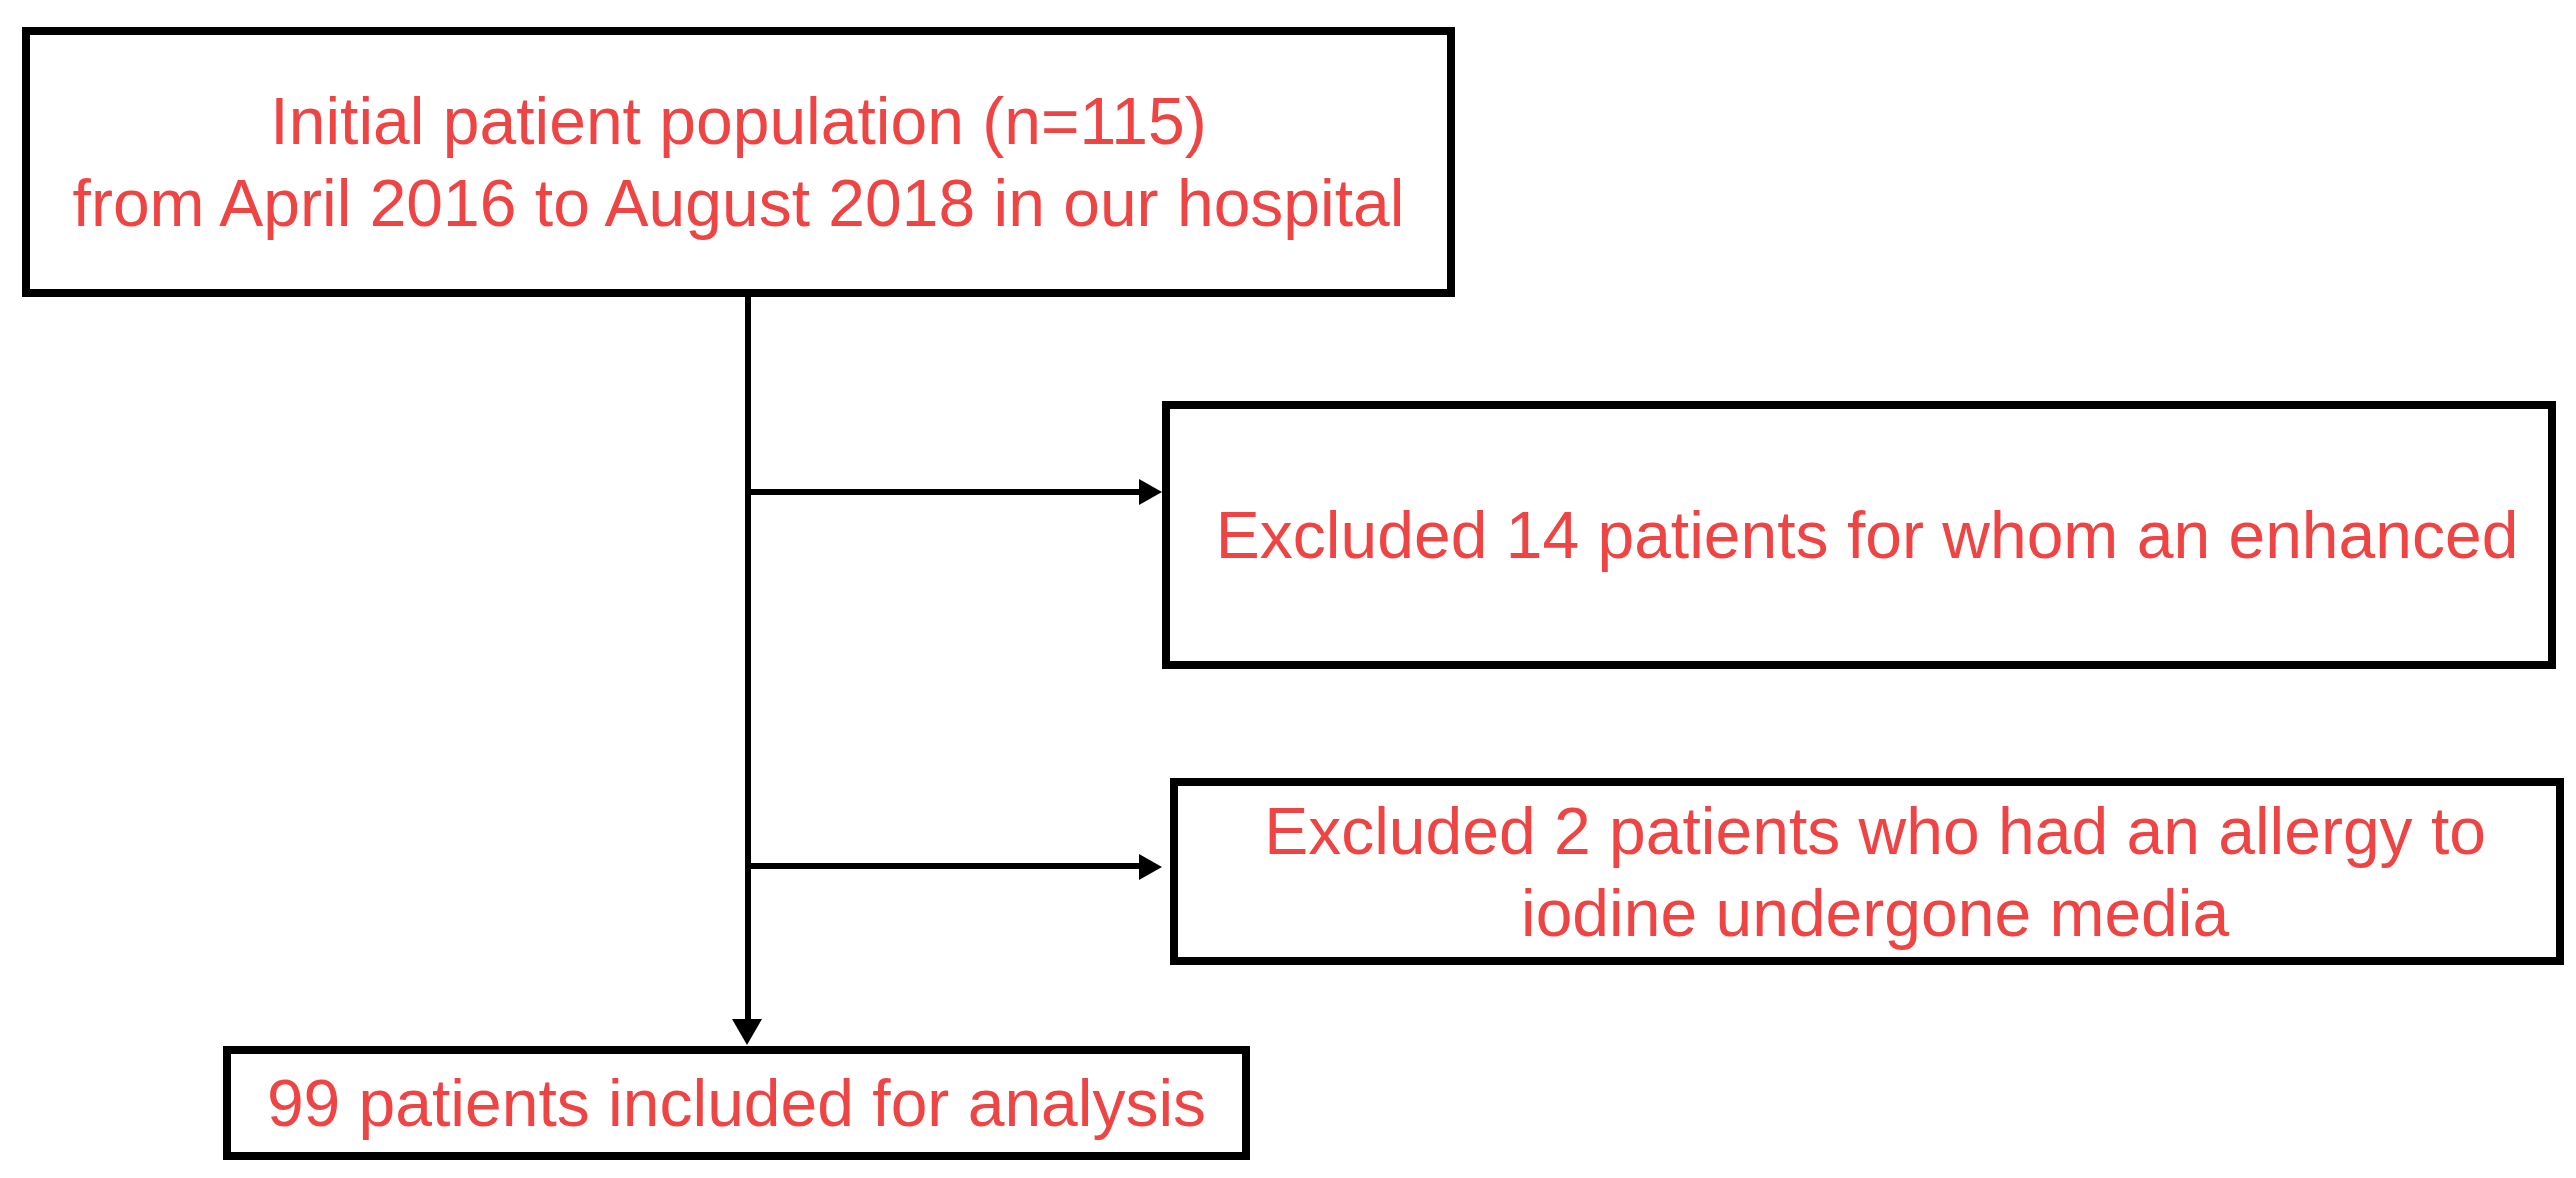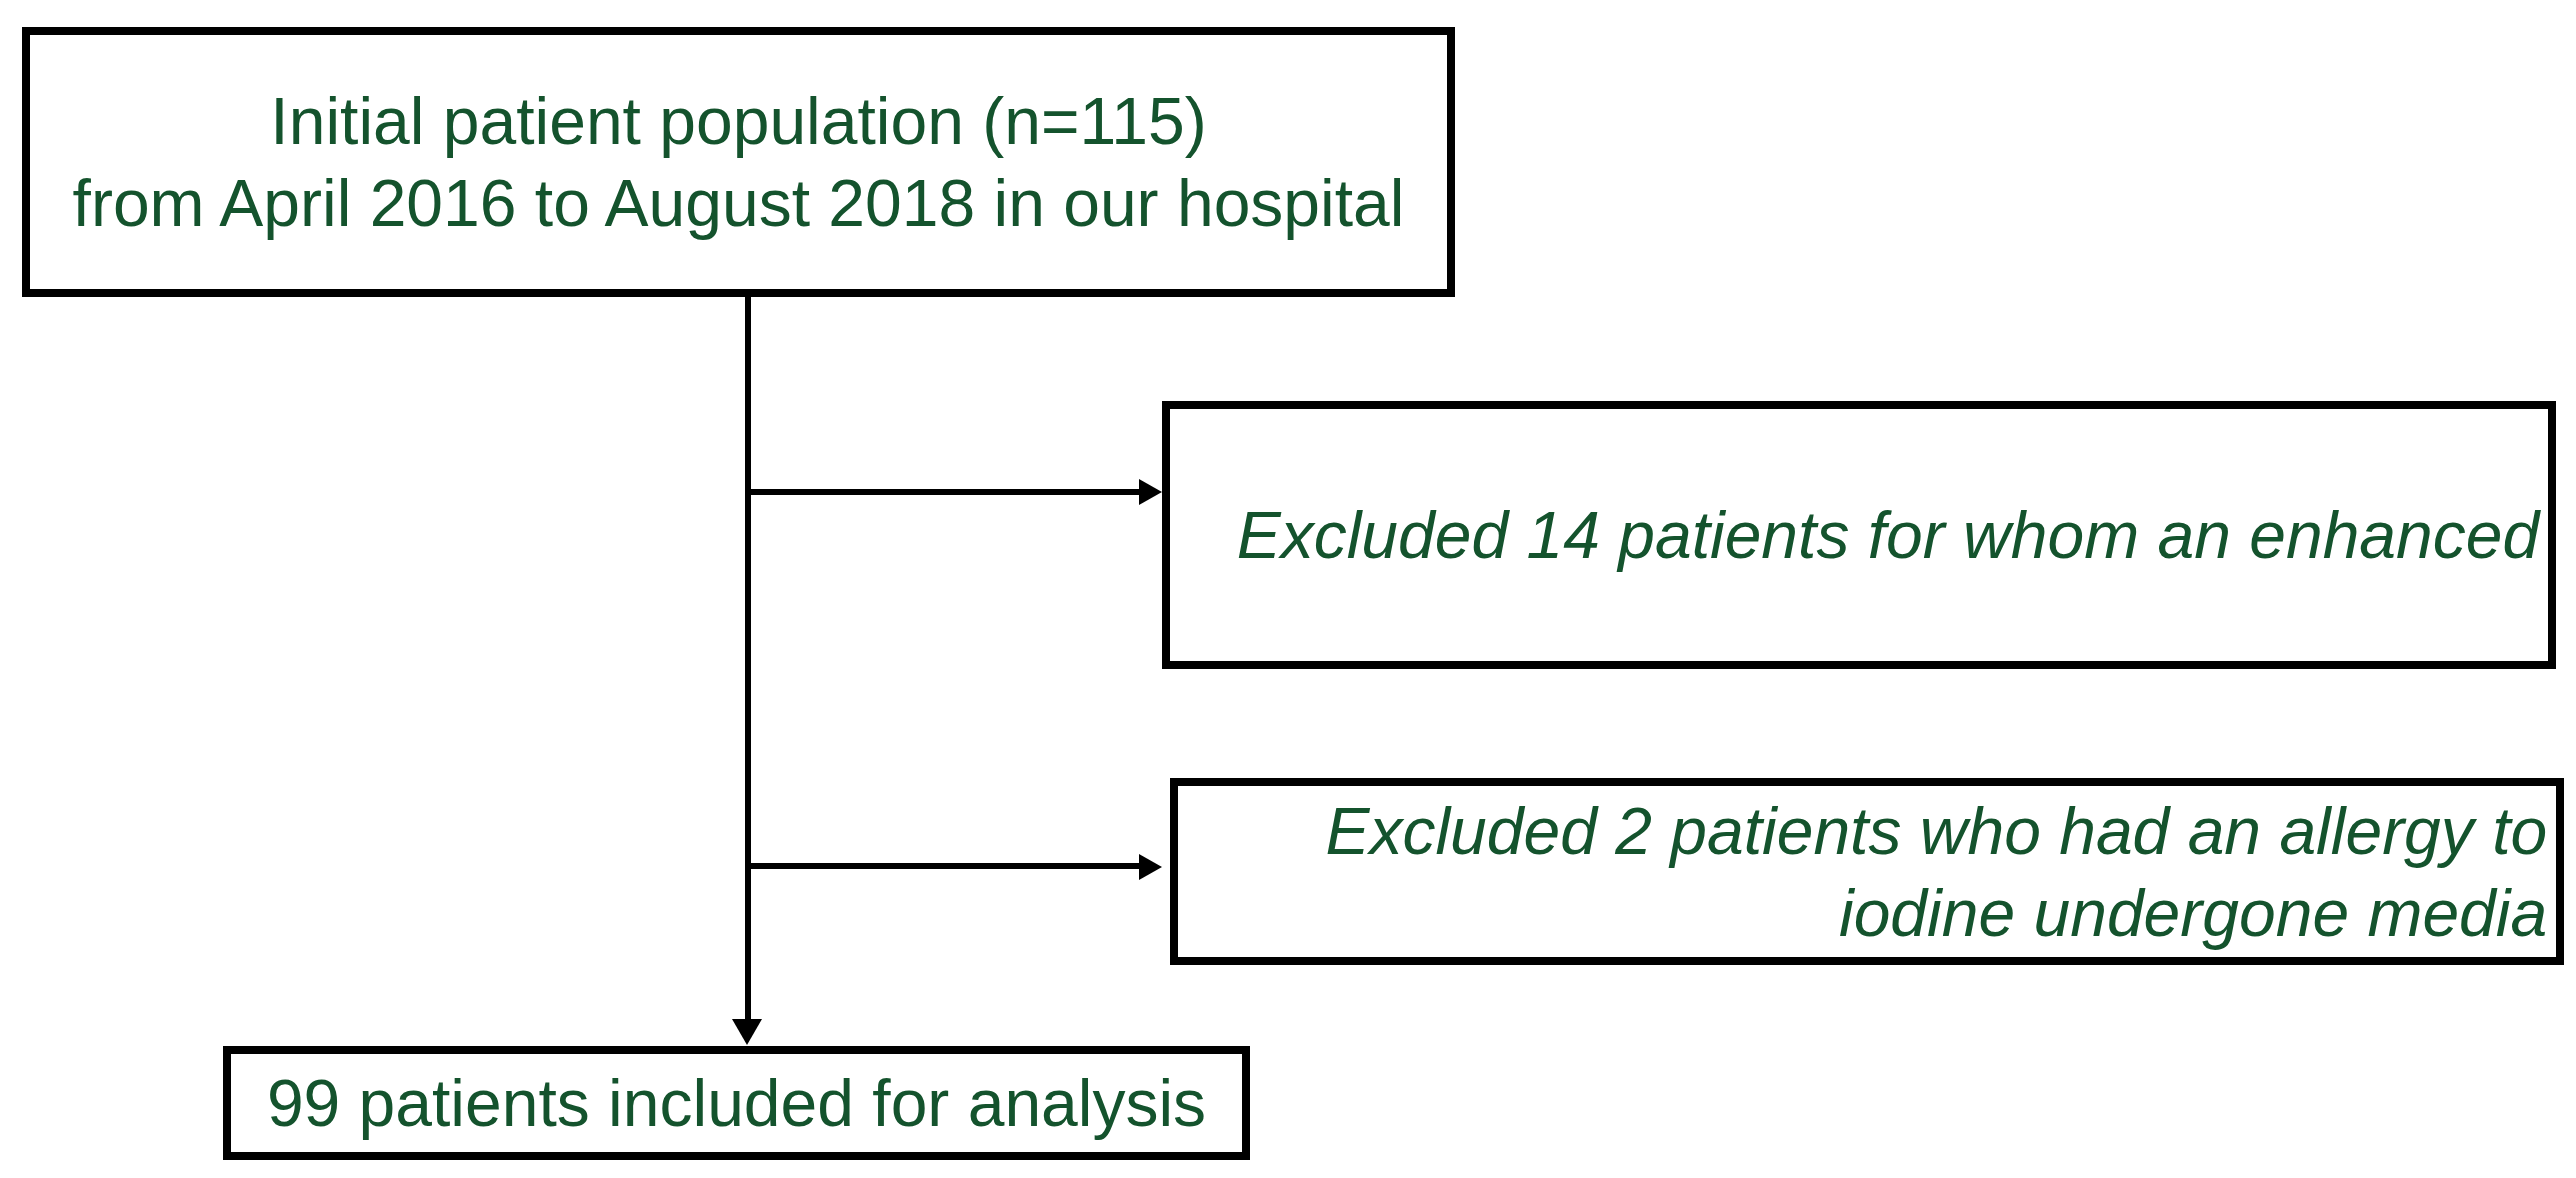--- a/index.html
+++ b/index.html
@@ -6,40 +6,40 @@
     margin: 0;
     padding: 0;
     background: #ffffff;
   }
   .canvas {
     position: relative;
     width: 2576px;
     height: 1178px;
     background: #ffffff;
     font-family: "Liberation Sans", "DejaVu Sans", sans-serif;
-    color: #14532d;
+    color: #ef4444;
     overflow: hidden;
   }
   .box {
     position: absolute;
     box-sizing: border-box;
     border: 8px solid #000000;
     background: #ffffff;
     display: flex;
     flex-direction: column;
     justify-content: center;
     font-size: 66px;
     line-height: 82px;
     font-weight: 400;
   }
   .box .line {
     white-space: nowrap;
   }
   .align-center { text-align: center; }
-  .align-left   { text-align: right; padding-left: 25px; padding-right: 8.8px; font-style: italic; }
+  .align-left   { text-align: center; padding-left: 25px; padding-right: 8.8px; }
 
   #initial-box          { left: 22px;   top: 26.5px;   width: 1433px; height: 270px; }
   #excluded-renal-box   { left: 1162px; top: 401px;  width: 1394px; height: 268px; }
   #excluded-allergy-box { left: 1162px; top: 778px;  width: 1394px; height: 187px; margin-left: 8px; }
   #included-box         { left: 223px;  top: 1046px; width: 1027px; height: 114px; }
 
   .connector {
     position: absolute;
     background: #000000;
   }

